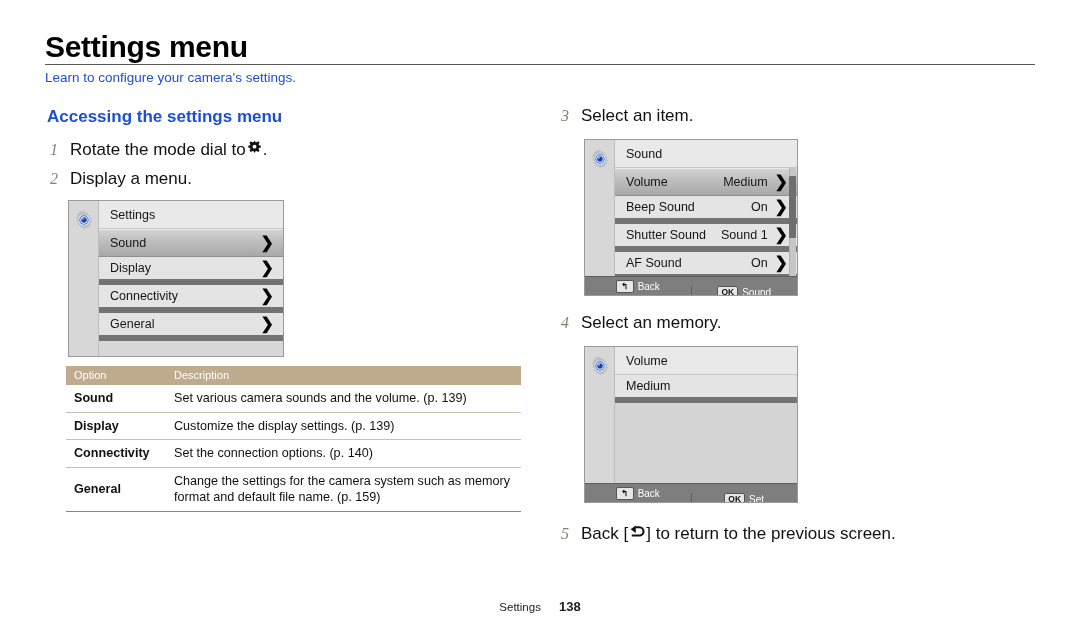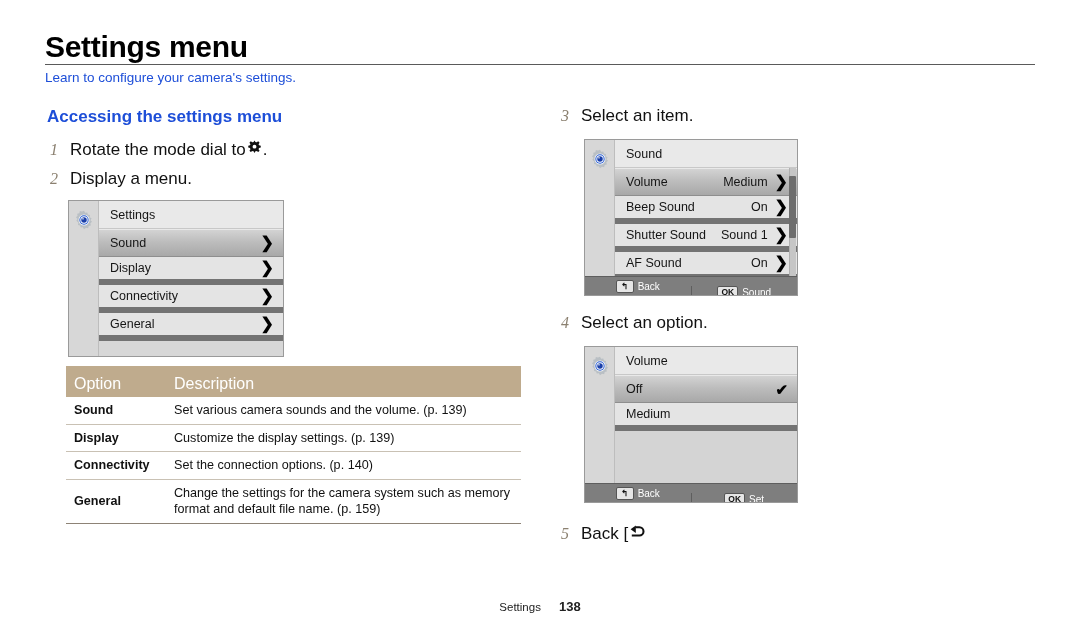--- a/index.html
+++ b/index.html
@@ -202,22 +202,22 @@
     top: 366px;
     width: 455px;
     border-collapse: collapse;
     font-size: 12.6px;
   }
   .opt-table thead th {
     background: #bfab8d;
     color: #ffffff;
     text-align: left;
     font-weight: normal;
-    font-size: 16px;
-    padding: 9px 8px 4px 8px;
+    font-size: 11px;
+    padding: 3px 8px 4px 8px;
   }
   .opt-table thead th.c1 { width: 100px; }
   .opt-table tbody td {
     border-bottom: 1px solid #c9c1b4;
     padding: 5px 8px;
     vertical-align: middle;
     color: #111;
     line-height: 1.32;
   }
   .opt-table tbody td.c1 { font-weight: bold; }
@@ -379,45 +379,41 @@
     </div>
     <div class="cam-footer-half">
       <span class="key-pill">OK</span>
       <span>Sound</span>
     </div>
   </div>
 </div>
 
 <div class="step" style="left:561px; top:313px;">
   <span class="step-num">4</span>
-  <span class="step-text">Select an option.</span>
+  <span class="step-text">Select an memory.</span>
 </div>
 
 <div class="cam-screen" style="left:584px; top:346px; width:214px; height:157px;">
   <div class="cam-body">
     <div class="cam-rail">
       <span class="rail-icon">
         <svg width="20" height="20" viewBox="0 0 24 24" aria-hidden="true">
           <path fill="#b9bfc4" d="M12 1l1.4 2.4 2.6-0.5 0.6 2.6 2.6 0.6-0.5 2.6L21.1 10l-1.3 2.3 1.8 1.9-1.9 1.8 0.5 2.6-2.6 0.6-0.6 2.6-2.6-0.5L12 23l-1.4-2.4-2.6 0.5-0.6-2.6-2.6-0.6 0.5-2.6L2.9 13l1.3-2.3-1.8-1.9 1.9-1.8-0.5-2.6 2.6-0.6 0.6-2.6 2.6 0.5L12 1z"></path>
           <circle cx="12" cy="12" r="6.6" fill="#f2f4f5"></circle>
           <circle cx="12" cy="12" r="5.6" fill="#2a5fd6"></circle>
           <circle cx="12" cy="12" r="4.4" fill="#ffffff"></circle>
           <circle cx="12" cy="12" r="3.3" fill="#1a3fa8"></circle>
           <circle cx="10.8" cy="10.6" r="1.0" fill="#ffffff" opacity="0.85"></circle>
         </svg>
       </span>
     </div>
     <div class="cam-list">
       <div class="cam-row header">
         <span class="cam-label">Volume</span>
       </div>
-      <div class="cam-row sel">
-        <span class="cam-label">Off</span>
-        <span class="check">✔</span>
-      </div>
       <div class="cam-row">
         <span class="cam-label">Medium</span>
       </div>
     </div>
   </div>
   <div class="cam-footer">
     <div class="cam-footer-half">
       <span class="key-pill">↰</span>
       <span>Back</span>
     </div>
@@ -430,17 +426,18 @@
 
 <div class="step" style="left:561px; top:524px;">
   <span class="step-num">5</span>
   <span class="step-text">Back [</span>
   <span class="backarrow-inline">
     <svg width="16" height="14" viewBox="0 0 24 20" aria-hidden="true">
       <path fill="#111" d="M9.5 1.2v3.3h6.1a4.6 4.6 0 0 1 0 9.2H4.2v3.1h11.4a7.7 7.7 0 0 0 0-15.4H9.5z"></path>
       <path fill="#111" d="M10.2 0.2L2.4 5.9l7.8 5.7z"></path>
     </svg>
   </span>
+  <span class="step-text">] to return to the previous screen.</span>
 </div>
 
 <div class="pg-footer">
   <span>Settings</span><span class="pg-num">138</span>
 </div>
 
 </body></html>

